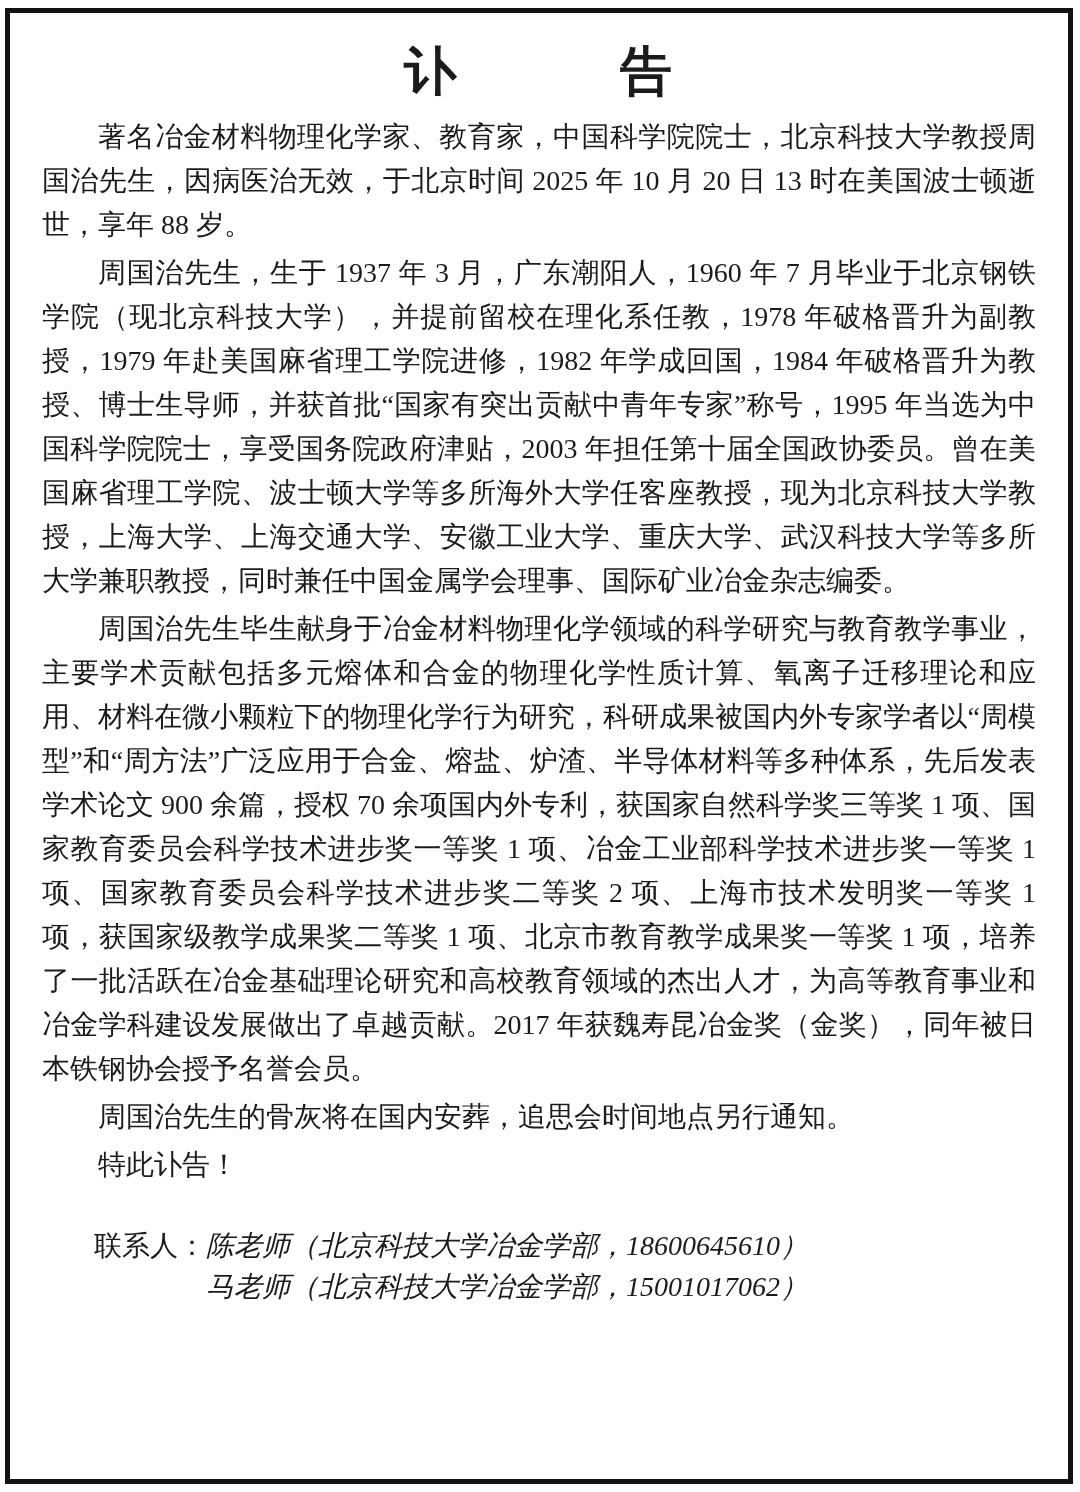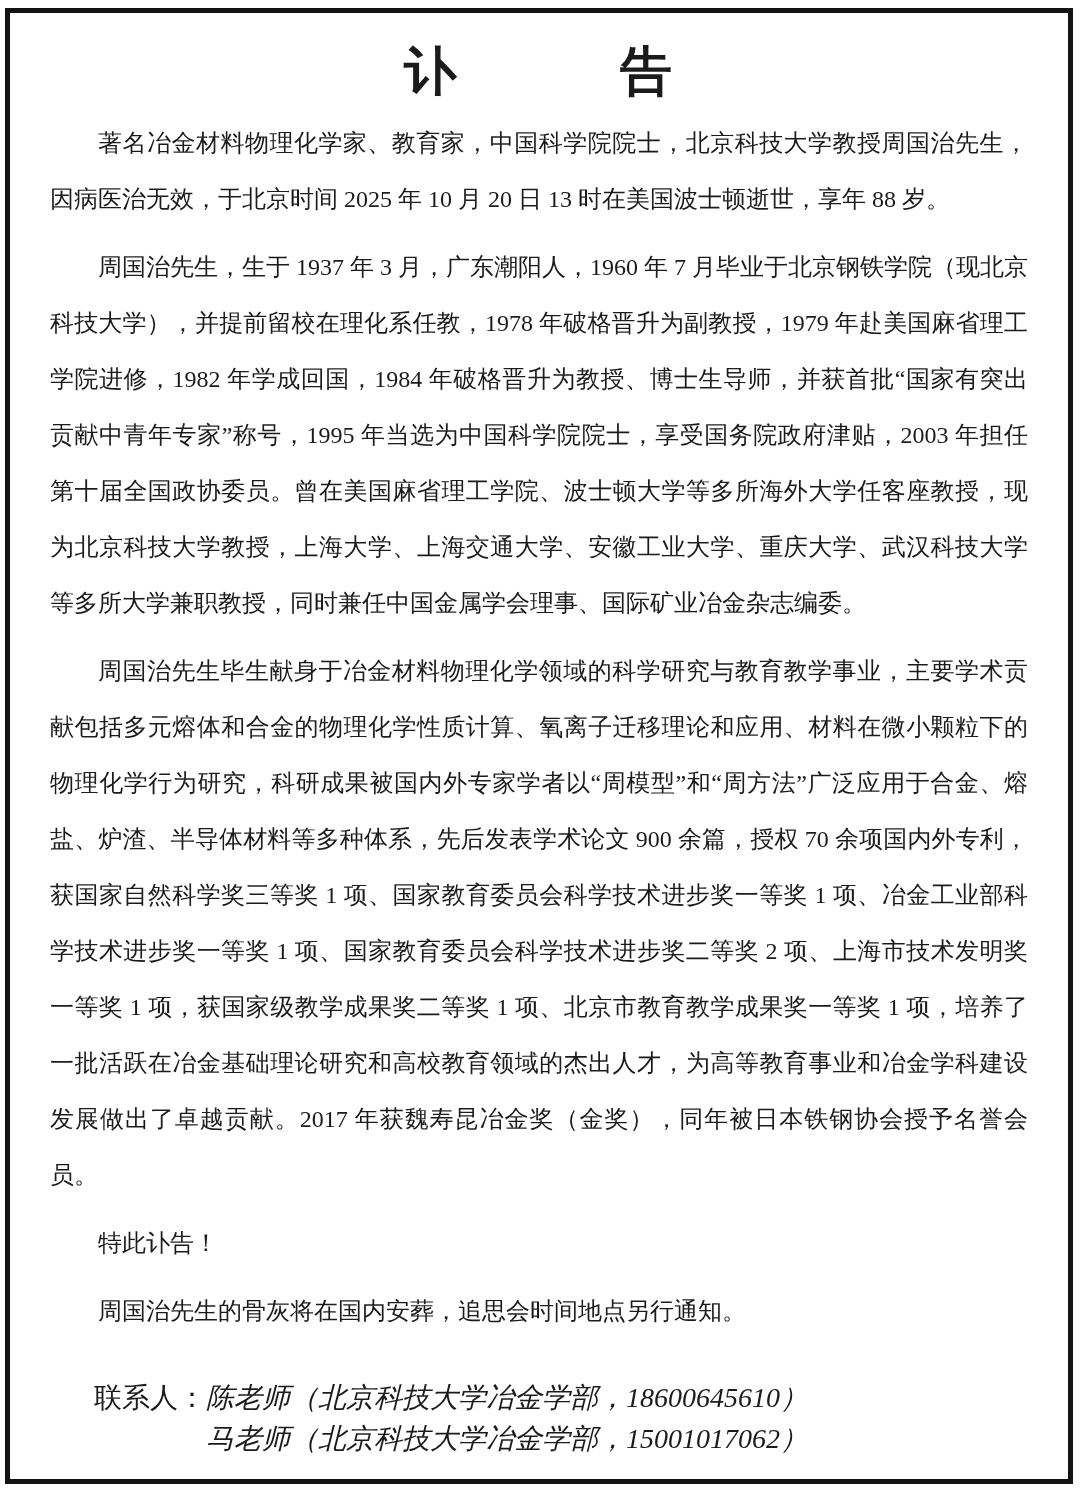--- a/index.html
+++ b/index.html
@@ -29,23 +29,23 @@
   .title {
     text-align: center;
     font-size: 52px;
     font-weight: 700;
     line-height: 58px;
     margin: 16px 0 14px 0;
     letter-spacing: 2px;
     white-space: pre;
   }
   .body-text p {
-    margin: 12px;
-    font-size: 24px;
-    line-height: 56px;
+    margin: 4px;
+    font-size: 28px;
+    line-height: 44px;
     text-align: justify;
     text-indent: 2em;
   }
   .contacts {
     margin-top: 38px;
     font-size: 28px;
     line-height: 41px;
     padding-left: 2em;
   }
   .contact-row {
@@ -65,22 +65,22 @@
 <body>
 
 <div class="frame">
 
   <h1 class="title">讣　　　告</h1>
 
   <div class="body-text">
     <p>著名冶金材料物理化学家、教育家，中国科学院院士，北京科技大学教授周国治先生，因病医治无效，于北京时间 2025 年 10 月 20 日 13 时在美国波士顿逝世，享年 88 岁。</p>
     <p>周国治先生，生于 1937 年 3 月，广东潮阳人，1960 年 7 月毕业于北京钢铁学院（现北京科技大学），并提前留校在理化系任教，1978 年破格晋升为副教授，1979 年赴美国麻省理工学院进修，1982 年学成回国，1984 年破格晋升为教授、博士生导师，并获首批“国家有突出贡献中青年专家”称号，1995 年当选为中国科学院院士，享受国务院政府津贴，2003 年担任第十届全国政协委员。曾在美国麻省理工学院、波士顿大学等多所海外大学任客座教授，现为北京科技大学教授，上海大学、上海交通大学、安徽工业大学、重庆大学、武汉科技大学等多所大学兼职教授，同时兼任中国金属学会理事、国际矿业冶金杂志编委。</p>
     <p>周国治先生毕生献身于冶金材料物理化学领域的科学研究与教育教学事业，主要学术贡献包括多元熔体和合金的物理化学性质计算、氧离子迁移理论和应用、材料在微小颗粒下的物理化学行为研究，科研成果被国内外专家学者以“周模型”和“周方法”广泛应用于合金、熔盐、炉渣、半导体材料等多种体系，先后发表学术论文 900 余篇，授权 70 余项国内外专利，获国家自然科学奖三等奖 1 项、国家教育委员会科学技术进步奖一等奖 1 项、冶金工业部科学技术进步奖一等奖 1 项、国家教育委员会科学技术进步奖二等奖 2 项、上海市技术发明奖一等奖 1 项，获国家级教学成果奖二等奖 1 项、北京市教育教学成果奖一等奖 1 项，培养了一批活跃在冶金基础理论研究和高校教育领域的杰出人才，为高等教育事业和冶金学科建设发展做出了卓越贡献。2017 年获魏寿昆冶金奖（金奖），同年被日本铁钢协会授予名誉会员。</p>
+    <p>周国治先生的骨灰将在国内安葬，追思会时间地点另行通知。</p>
     <p>特此讣告！</p>
-    <p>周国治先生的骨灰将在国内安葬，追思会时间地点另行通知。</p>
   </div>
 
   <div class="contacts">
     <div class="contact-row">
       <span class="contact-label">联系人：</span>
       <span class="contact-value">陈老师（北京科技大学冶金学部，18600645610）</span>
     </div>
     <div class="contact-row">
       <span class="contact-label"></span>
       <span class="contact-value">马老师（北京科技大学冶金学部，15001017062）</span>

